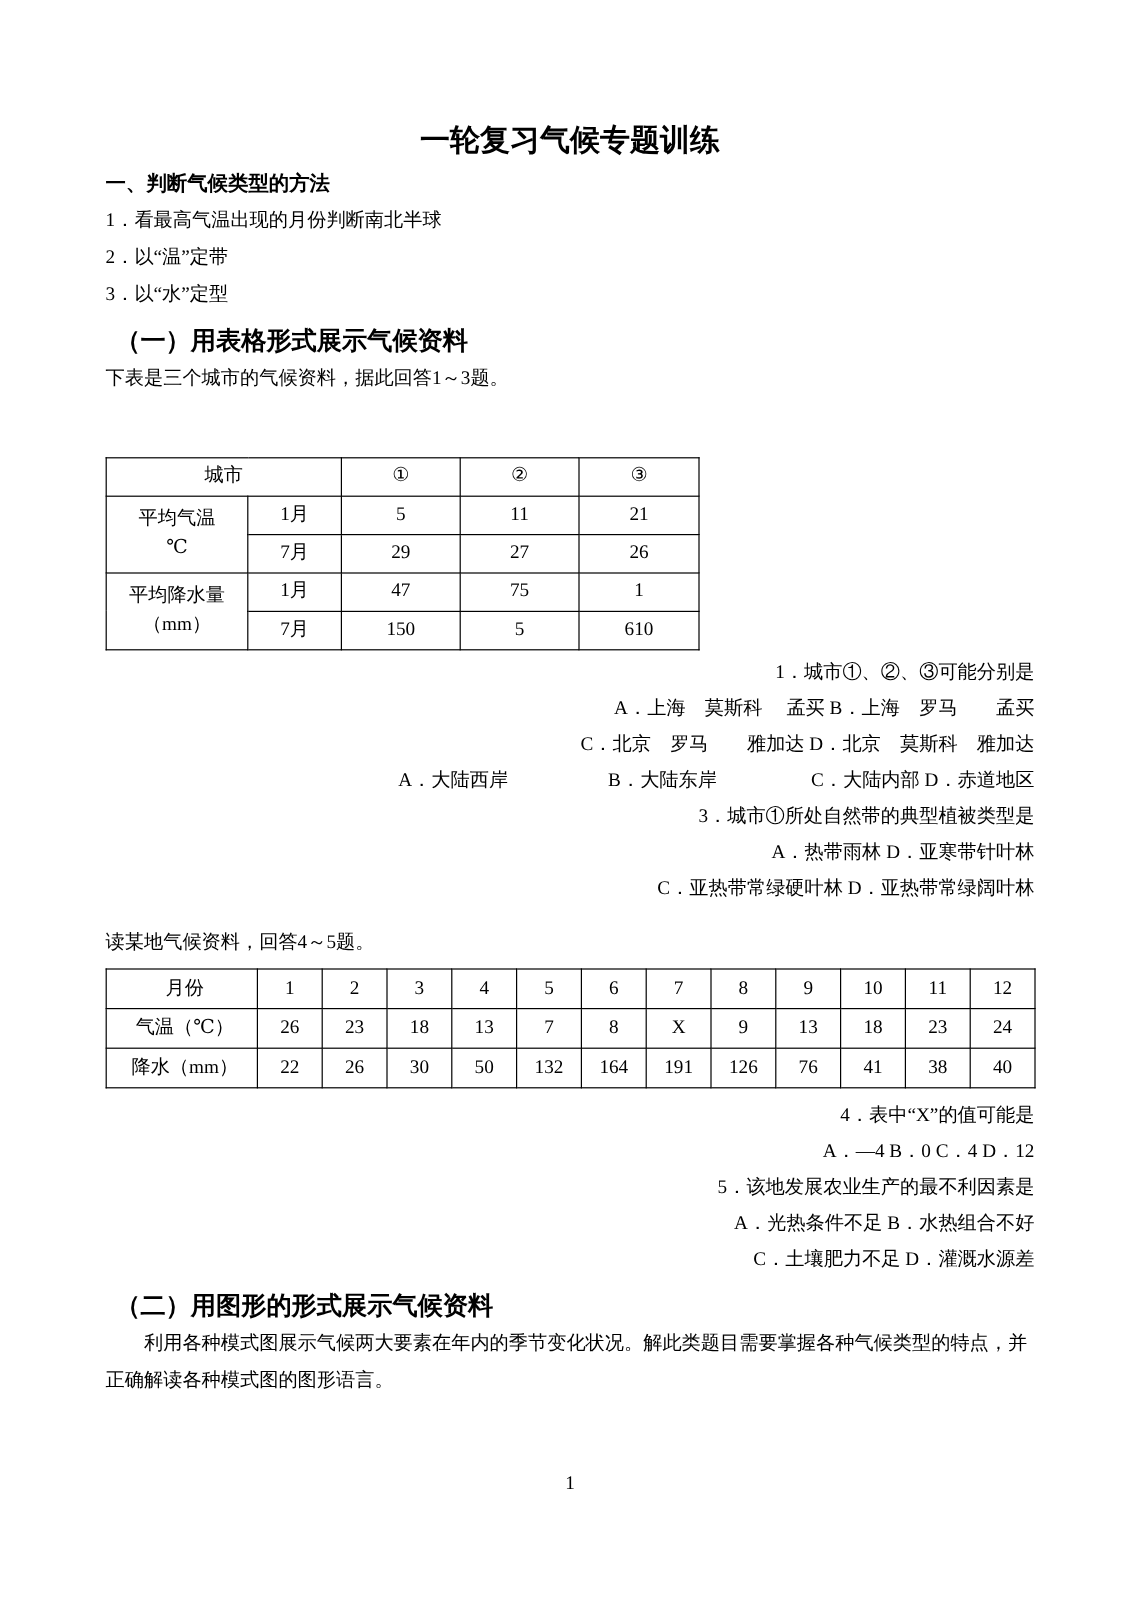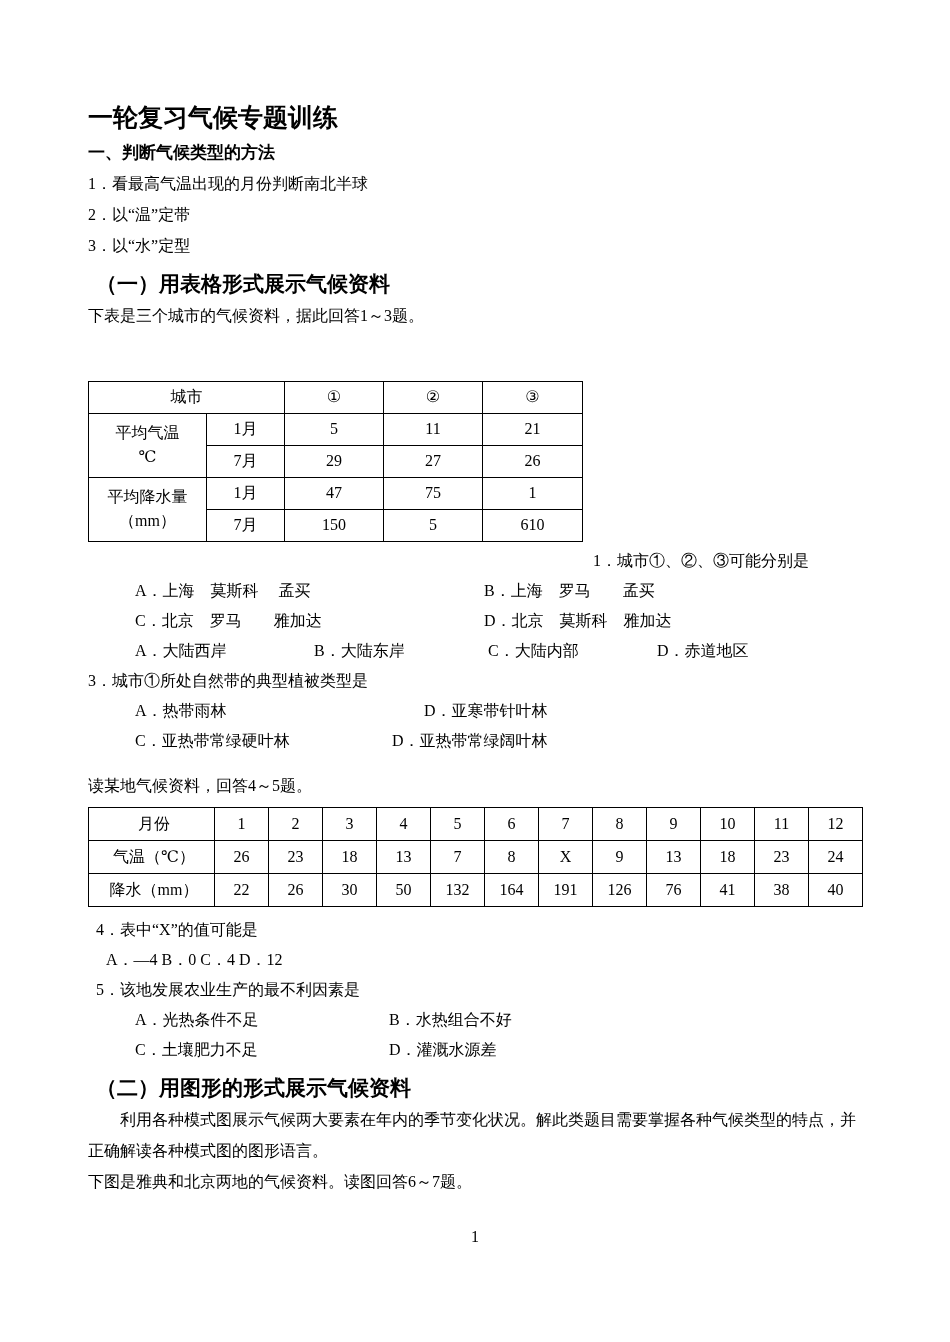--- a/index.html
+++ b/index.html
@@ -13,21 +13,21 @@
     padding: 84px 88px 0 88px;
     font-family: "Liberation Serif", "DejaVu Serif", serif;
     font-size: 16px;
     line-height: 31px;
     color: #000000;
   }
   p { margin: 0; }
   .title {
     font-size: 25px;
     font-weight: bold;
-    text-align: left;
+    text-align: center;
     line-height: 34px;
     margin-bottom: 2px;
   }
   .h1 {
     font-size: 17px;
     font-weight: bold;
   }
   .subhead {
     font-size: 21px;
     font-weight: bold;
@@ -44,21 +44,21 @@
     line-height: 24px;
     padding: 0 3px;
     font-size: 16px;
     overflow: hidden;
   }
   .t1 { margin-top: 50px; }
   .t2 { margin-top: 6px; width: 774px; }
   .t2 td { height: 33px; }
   .t2 td.lbl { text-align: center; padding-left: 8px; }
   
-  .q { line-height: 30px; }
+  .q { line-height: 30px; text-align: right; }
   .qs1 { margin-top: 4px; margin-left: 505px; }
   .opts { padding-left: 47px; }
   .opts span { display: inline-block; }
   .w345 { width: 345px; }
   .w285 { width: 285px; }
   .w253 { width: 253px; }
   .w250 { width: 250px; }
   .w175 { width: 175px; }
   .w170 { width: 170px; }
   .w165 { width: 165px; }
@@ -251,17 +251,16 @@
     <span class="w250">A．光热条件不足</span>
     <span>B．水热组合不好</span>
   </p>
   <p class="q opts">
     <span class="w250">C．土壤肥力不足</span>
     <span>D．灌溉水源差</span>
   </p>
 
   <p class="subhead">（二）用图形的形式展示气候资料</p>
   <p class="para-indent">利用各种模式图展示气候两大要素在年内的季节变化状况。解此类题目需要掌握各种气候类型的特点，并正确解读各种模式图的图形语言。</p>
-  <p>下图是雅典和北京两地的气候资料。读图回答6～7题。</p>
 
   <p class="pagenum">1</p>
 
 </div>
 
 </body></html>

